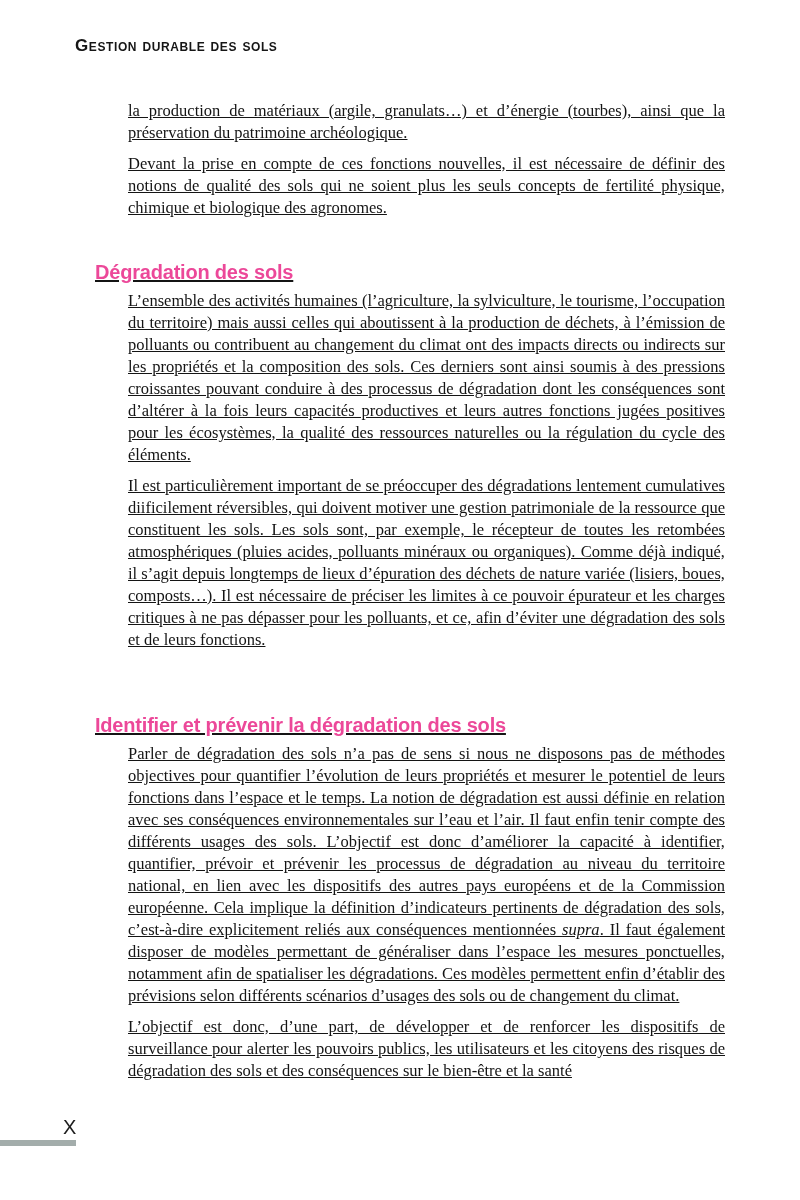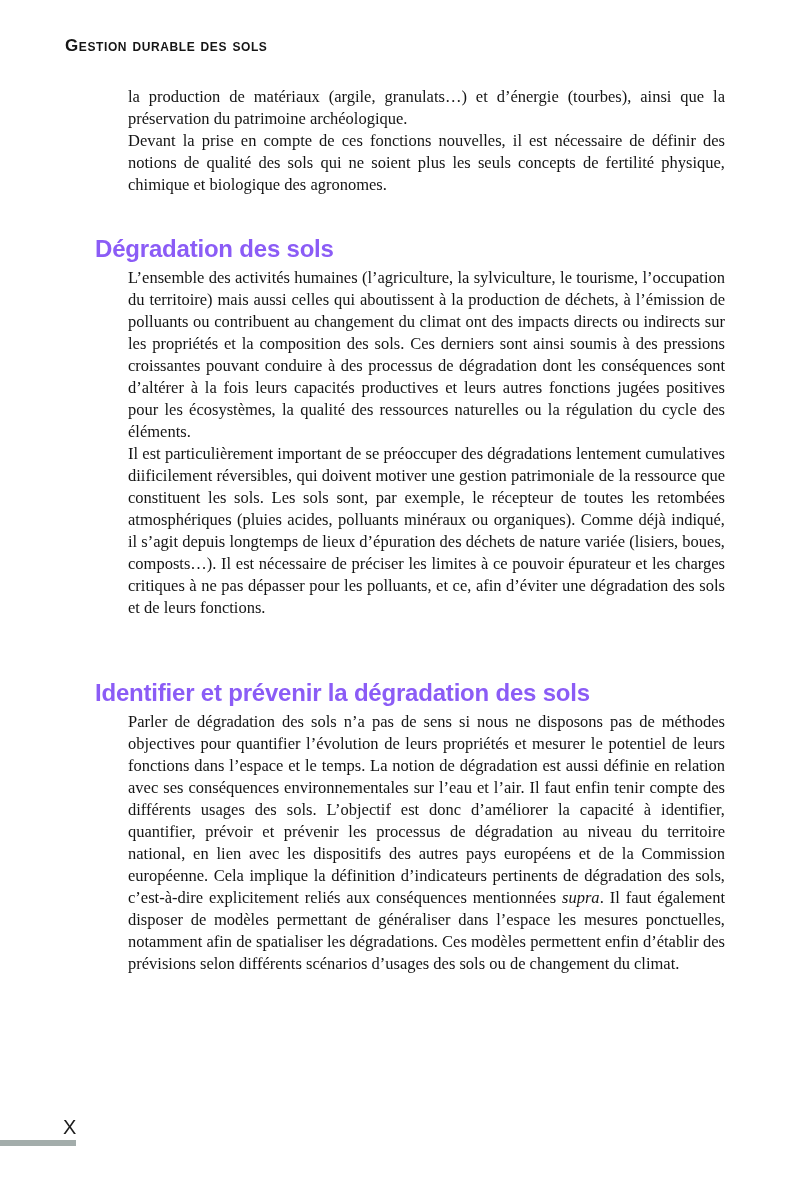--- a/index.html
+++ b/index.html
@@ -7,48 +7,49 @@
     position: relative;
     width: 800px;
     height: 1200px;
     background: #ffffff;
     color: #141414;
     font-family: "Liberation Serif", serif;
     overflow: hidden;
   }
   .running-header {
     position: absolute;
-    left: 65px;
+    left: 75px;
     top: 36px;
     font-family: "Liberation Sans", sans-serif;
     font-weight: bold;
     font-variant: small-caps;
     font-size: 17px;
     letter-spacing: 0.6px;
     color: #161616;
   }
   .content {
     position: absolute;
     left: 128px;
-    top: 86px;
+    top: 100px;
     width: 597px;
     font-size: 16.5px;
     line-height: 22px;
     text-align: justify;
     hyphens: auto;
+    text-decoration: underline;
   }
   .content p { margin: 0; }
-  .content p.p-gap { }
+  .content p.p-gap { margin-top: 9px; }
   .section-heading {
     font-family: "Liberation Sans", sans-serif;
     font-weight: bold;
-    font-size: 24px;
+    font-size: 20px;
     line-height: 26px;
     letter-spacing: -0.2px;
-    color: #8b5cf6;
+    color: #ec4899;
     text-align: left;
     margin: 40px 0 5px -33px;
   }
   .section-heading.second { margin-top: 61px; }
   em { font-style: italic; margin-top: 44px; }
   .footer-page-number {
     position: absolute;
     left: 63px;
     top: 1116px;
     font-family: "Liberation Sans", sans-serif;
@@ -80,20 +81,21 @@
     <h2 class="section-heading">Dégradation des sols</h2>
 
     <p>L’ensemble des activités humaines (l’agriculture, la sylviculture, le tourisme, l’occupation du territoire) mais aussi celles qui aboutissent à la production de déchets, à l’émission de polluants ou contribuent au changement du climat ont des impacts directs ou indirects sur les propriétés et la composition des sols. Ces derniers sont ainsi soumis à des pressions croissantes pouvant conduire à des processus de dégradation dont les conséquences sont d’altérer à la fois leurs capacités productives et leurs autres fonctions jugées positives pour les écosystèmes, la qualité des ressources naturelles ou la régulation du cycle des éléments.</p>
 
     <p class="p-gap">Il est particulièrement important de se préoccuper des dégradations lentement cumulatives diificilement réversibles, qui doivent motiver une gestion patrimoniale de la ressource que constituent les sols. Les sols sont, par exemple, le récepteur de toutes les retombées atmosphériques (pluies acides, polluants minéraux ou organiques). Comme déjà indiqué, il s’agit depuis longtemps de lieux d’épuration des déchets de nature variée (lisiers, boues, composts…). Il est nécessaire de préciser les limites à ce pouvoir épurateur et les charges critiques à ne pas dépasser pour les polluants, et ce, afin d’éviter une dégradation des sols et de leurs fonctions.</p>
 
     <h2 class="section-heading second">Identifier et prévenir la dégradation des sols</h2>
 
     <p><span>Parler de dégradation des sols n’a pas de sens si nous ne disposons pas de méthodes objectives pour quantifier l’évolution de leurs propriétés et mesurer le potentiel de leurs fonctions dans l’espace et le temps. La notion de dégradation est aussi définie en relation avec ses conséquences environnementales sur l’eau et l’air. Il faut enfin tenir compte des différents usages des sols. L’objectif est donc d’améliorer la capacité à identifier, quantifier, prévoir et prévenir les processus de dégradation au niveau du territoire national, en lien avec les dispositifs des autres pays européens et de la Commission européenne. Cela implique la définition d’indicateurs pertinents de dégradation des sols, c’est-à-dire explicitement reliés aux conséquences mentionnées </span><em>supra</em><span>. Il faut également disposer de modèles permettant de généraliser dans l’espace les mesures ponctuelles, notamment afin de spatialiser les dégradations. Ces modèles permettent enfin d’établir des prévisions selon différents scénarios d’usages des sols ou de changement du climat.</span></p>
 
+    <p class="p-gap">L’objectif est donc, d’une part, de développer et de renforcer les dispositifs de surveillance pour alerter les pouvoirs publics, les utilisateurs et les citoyens des risques de dégradation des sols et des conséquences sur le bien-être et la santé</p>
 
   </div>
 
   <div class="footer-page-number">X</div>
 
   <div class="footer-bar" style="background-color: rgb(163, 173, 171);"></div>
 
 </div>
 
 </body></html>

